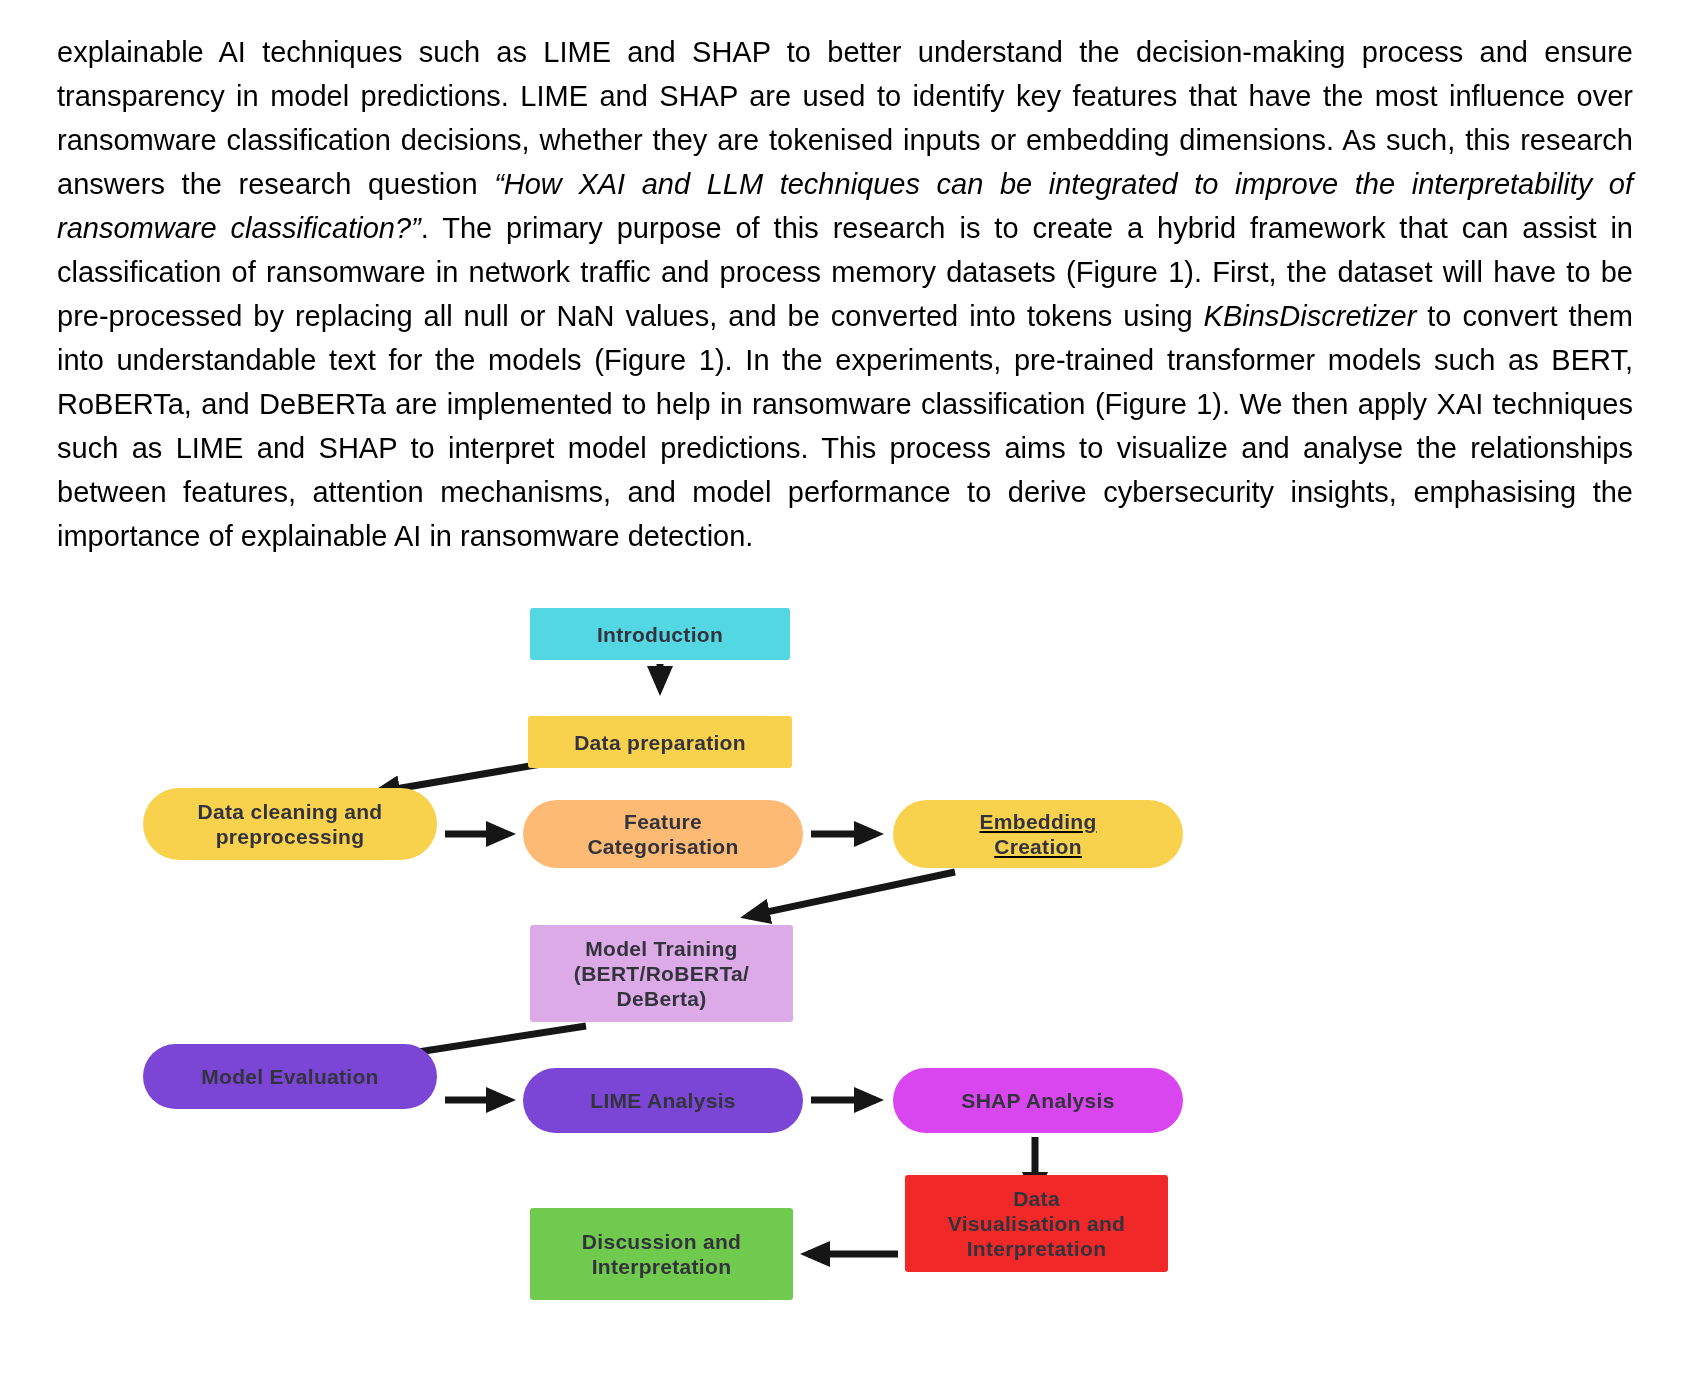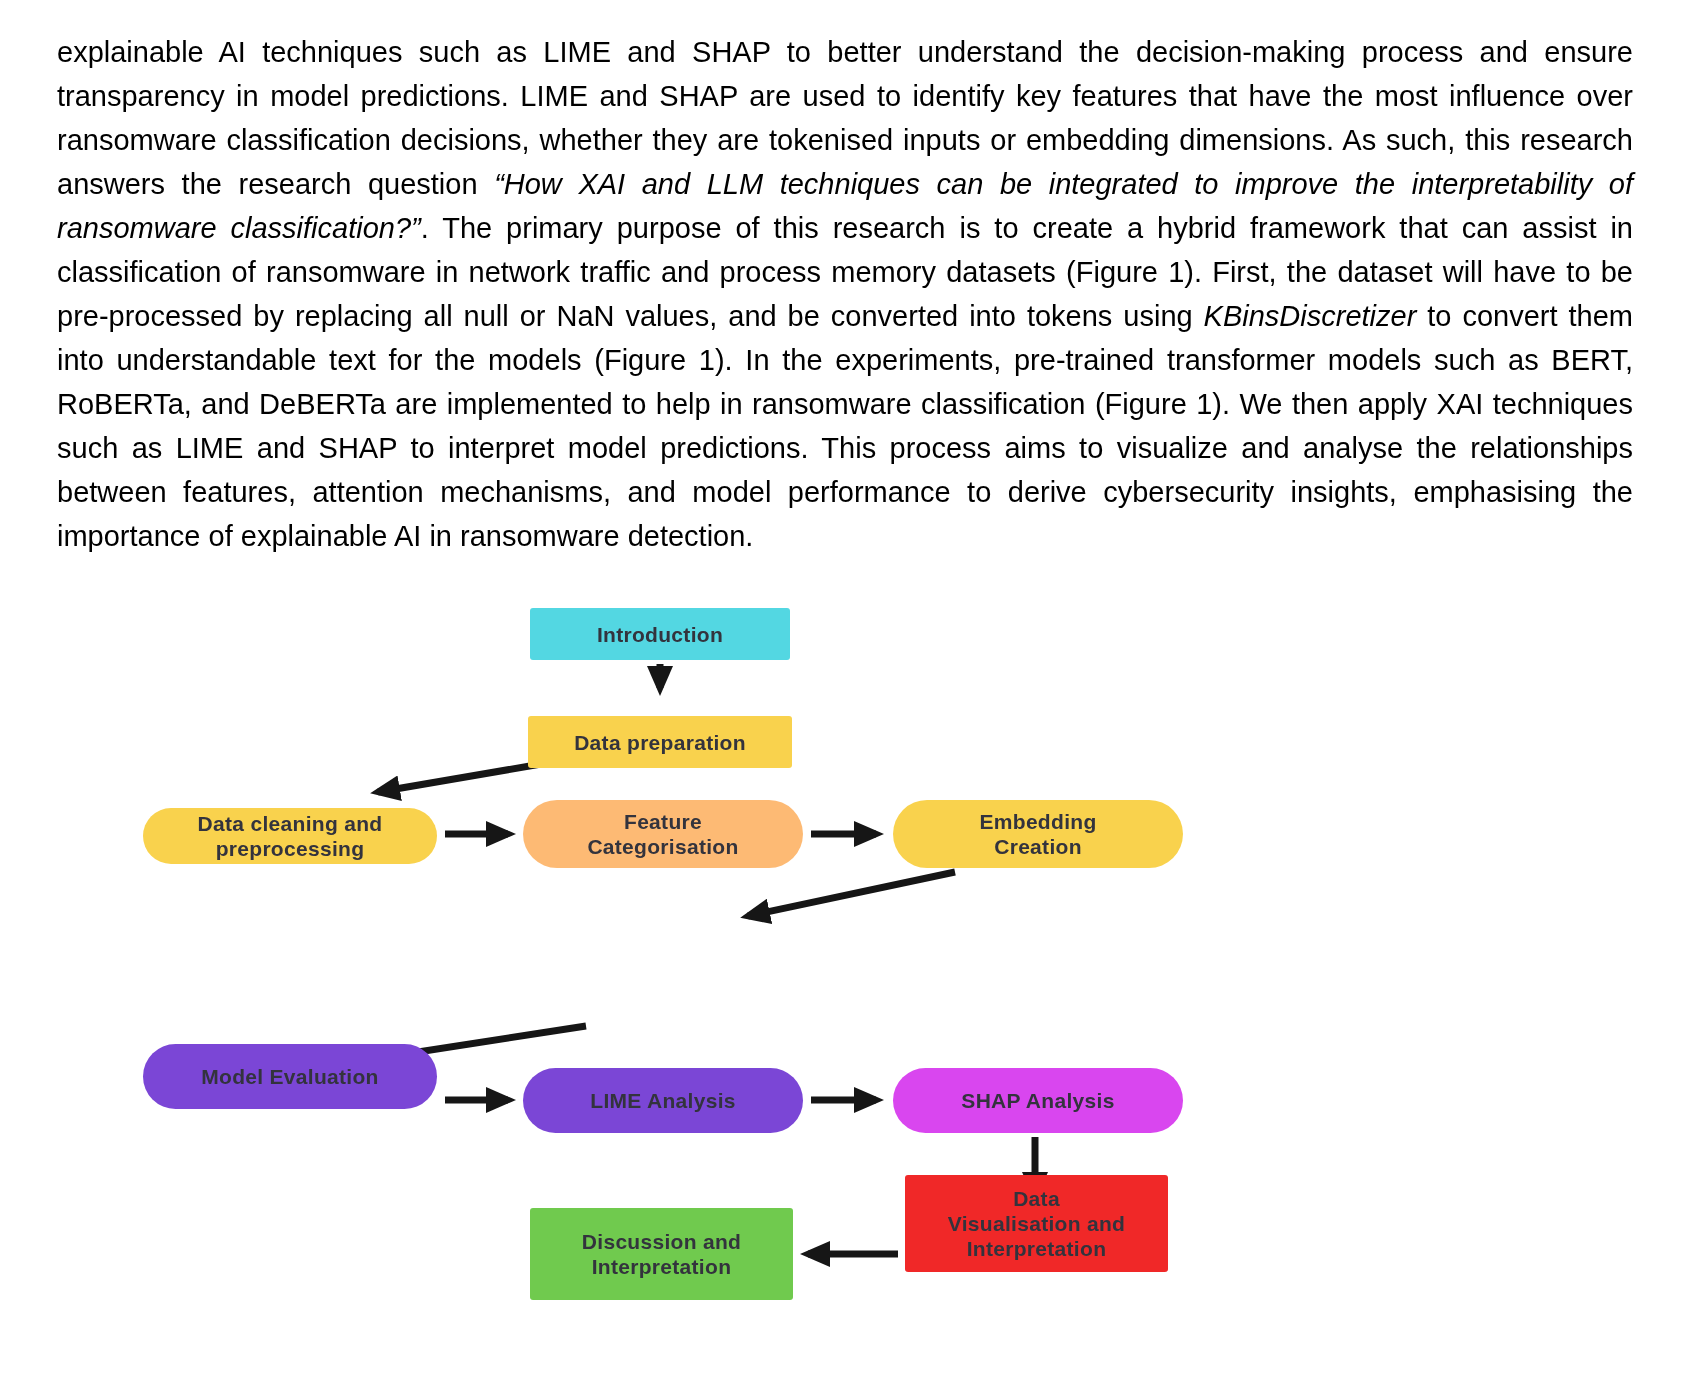--- a/index.html
+++ b/index.html
@@ -51,21 +51,21 @@
     color: #33333d;
     white-space: pre-line;
     letter-spacing: 0.3px;
   }
   .rect { border-radius: 3px; }
   .pill { border-radius: 36px; }
 
   
   .n-introduction        { left: 530px; top: 48px;  width: 260px; height: 52px; }
   .n-data-preparation    { left: 528px; top: 140px; width: 264px; height: 52px; margin-top: 16px; }
-  .n-data-cleaning       { left: 143px; top: 248px; width: 294px; height: 56px; }
+  .n-data-cleaning       { left: 143px; top: 228px; width: 294px; height: 72px; }
   .n-feature-cat         { left: 523px; top: 240px; width: 280px; height: 68px; }
   .n-embedding           { left: 893px; top: 240px; width: 290px; height: 68px; }
   .n-model-training      { left: 530px; top: 365px; width: 263px; height: 97px; }
   .n-model-evaluation    { left: 143px; top: 484px; width: 294px; height: 65px; }
   .n-lime                { left: 523px; top: 508px; width: 280px; height: 65px; }
   .n-shap                { left: 893px; top: 508px; width: 290px; height: 65px; }
   .n-data-vis            { left: 905px; top: 615px; width: 263px; height: 97px; }
   .n-discussion          { left: 530px; top: 648px; width: 263px; height: 92px; }
 
   .arrow-line {
@@ -110,25 +110,30 @@
   <div class="node pill n-data-cleaning" style="background-color: rgb(249, 210, 77);">
     <span class="node-label">Data cleaning and
 preprocessing</span>
   </div>
 
   <div class="node pill n-feature-cat" style="background-color: #fdba74;">
     <span class="node-label">Feature
 Categorisation</span>
   </div>
 
-  <div class="node pill n-embedding" style="background-color: rgb(249, 210, 77);">
+  <div class="node pill n-embedding" style="background-color: rgb(249, 210, 77); text-decoration: underline;">
     <span class="node-label">Embedding
 Creation</span>
   </div>
 
+  <div class="node rect n-model-training" style="background-color: rgb(220, 170, 230);">
+    <span class="node-label">Model Training
+(BERT/RoBERTa/
+DeBerta)</span>
+  </div>
 
   <div class="node pill n-model-evaluation" style="background-color: rgb(123, 70, 214);">
     <span class="node-label">Model Evaluation</span>
   </div>
 
   <div class="node pill n-lime" style="background-color: rgb(123, 70, 214);">
     <span class="node-label">LIME Analysis</span>
   </div>
 
   <div class="node pill n-shap" style="background-color: #d946ef;">

